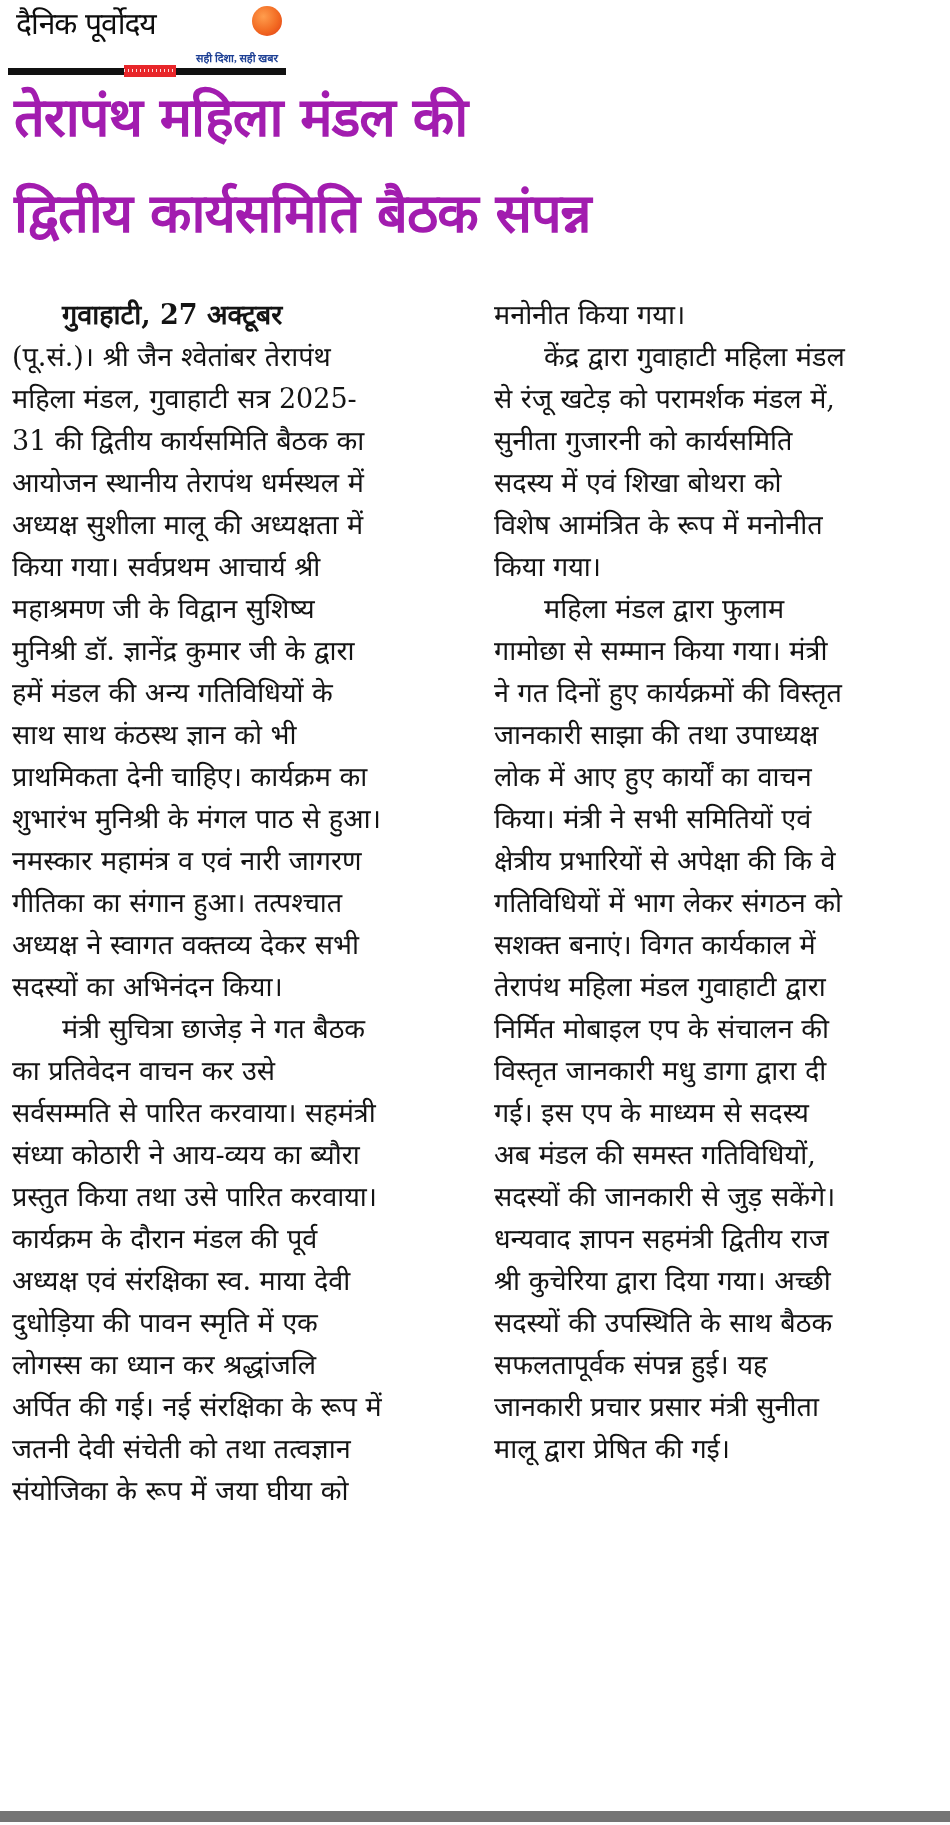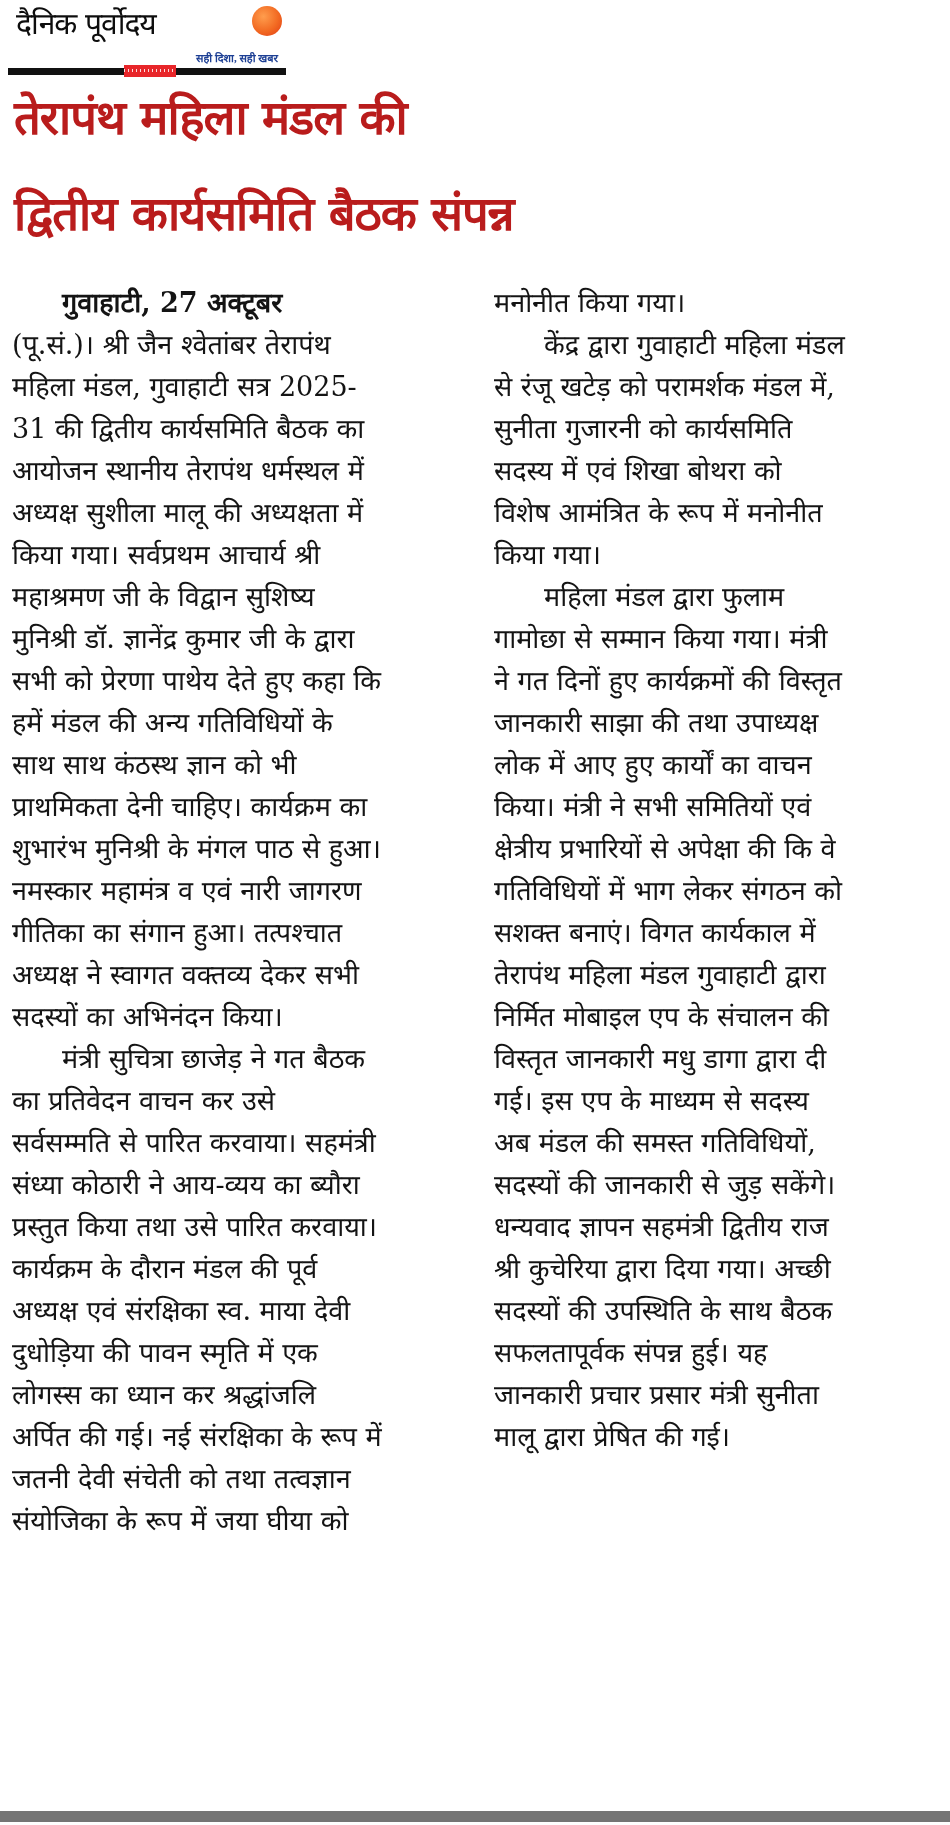--- a/index.html
+++ b/index.html
@@ -42,31 +42,31 @@
     
     background-image: repeating-linear-gradient(90deg,
       rgba(255,255,255,0.85) 0 1px, rgba(232,38,42,0) 1px 4px);
     background-size: 100% 3px; background-position: 0 4px; background-repeat: no-repeat;
   }
 
   
   .headline {
     position: absolute; left: 14px; top: 70px; width: 930px;
     font-family: "DejaVu Sans", "Liberation Sans", sans-serif;
-    font-weight: 800; color: #b91c1c;
-    font-size: 47px; line-height: 96px; letter-spacing: -1px;
+    font-weight: 800; color: #a21caf;
+    font-size: 54px; line-height: 96px; letter-spacing: -1px;
     white-space: nowrap;
   }
 
   
   .article {
     position: absolute; left: 12px; top: 282px; width: 930px;
     display: flex; gap: 34px;
   }
-  .col { flex: 1 1 0; min-width: 0; }
+  .col { flex: 1 1 0; min-width: 0; margin-top: 12px; }
   .line {
     font-size: 27px; line-height: 42px;
     white-space: nowrap; color: #141414;
   }
   .line.indent { padding-left: 50px; }
 
   
   .footer-bar {
     position: absolute; left: 0; top: 1811px;
     width: 950px; height: 11px; background: #757575;
@@ -92,21 +92,20 @@
   <div class="col" id="col-left">
       <div class="line indent"><span style="font-weight: bold;">गुवाहाटी, 27 अक्टूबर</span></div>
       <div class="line"><span style="font-weight: normal;">(पू.सं.)।</span><span> श्री जैन श्वेतांबर तेरापंथ</span></div>
       <div class="line"><span>महिला मंडल, गुवाहाटी सत्र 2025-</span></div>
       <div class="line"><span>31 की द्वितीय कार्यसमिति बैठक का</span></div>
       <div class="line"><span>आयोजन स्थानीय तेरापंथ धर्मस्थल में</span></div>
       <div class="line"><span>अध्यक्ष सुशीला मालू की अध्यक्षता में</span></div>
       <div class="line"><span>किया गया। सर्वप्रथम आचार्य श्री</span></div>
       <div class="line"><span>महाश्रमण जी के विद्वान सुशिष्य</span></div>
       <div class="line"><span>मुनिश्री डॉ. ज्ञानेंद्र कुमार जी के द्वारा</span></div>
-      <div class="line"><span>सभी को प्रेरणा पाथेय देते हुए कहा कि</span></div>
       <div class="line"><span>हमें मंडल की अन्य गतिविधियों के</span></div>
       <div class="line"><span>साथ साथ कंठस्थ ज्ञान को भी</span></div>
       <div class="line"><span>प्राथमिकता देनी चाहिए। कार्यक्रम का</span></div>
       <div class="line"><span>शुभारंभ मुनिश्री के मंगल पाठ से हुआ।</span></div>
       <div class="line"><span>नमस्कार महामंत्र व एवं नारी जागरण</span></div>
       <div class="line"><span>गीतिका का संगान हुआ। तत्पश्चात</span></div>
       <div class="line"><span>अध्यक्ष ने स्वागत वक्तव्य देकर सभी</span></div>
       <div class="line"><span>सदस्यों का अभिनंदन किया।</span></div>
       <div class="line indent"><span>मंत्री सुचित्रा छाजेड़ ने गत बैठक</span></div>
       <div class="line"><span>का प्रतिवेदन वाचन कर उसे</span></div>

